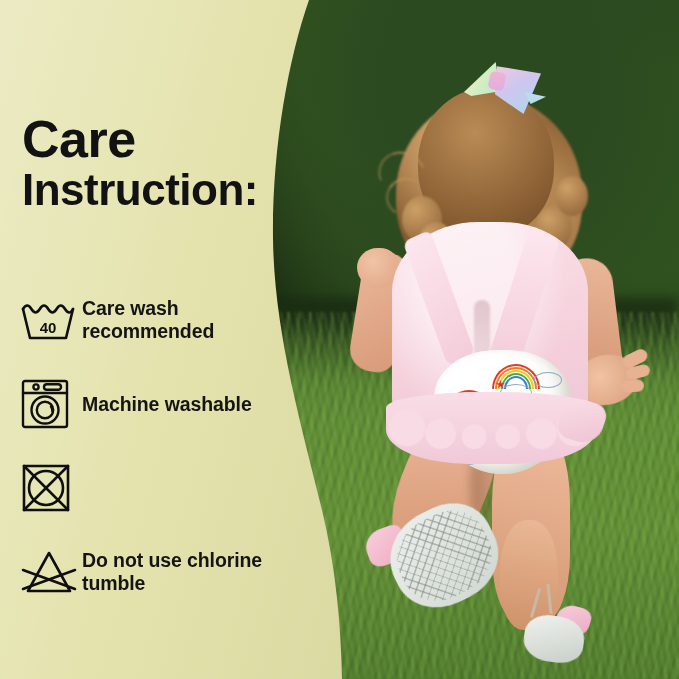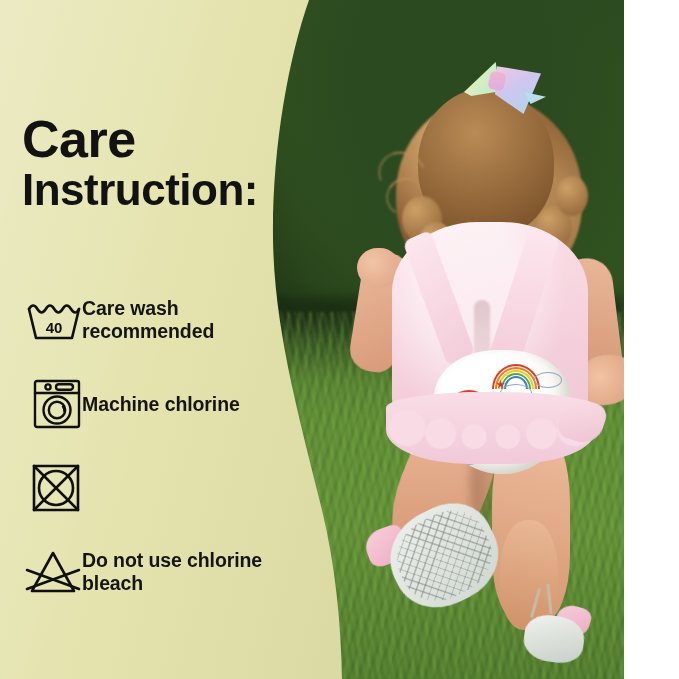--- a/index.html
+++ b/index.html
@@ -5,21 +5,21 @@
   html, body {
     margin: 0;
     padding: 0;
     background: #ffffff;
   }
   body {
     font-family: "Liberation Sans", sans-serif;
   }
   #card {
     position: relative;
-    width: 624px;
+    width: 679px;
     height: 679px;
     overflow: hidden;
     background: #1d2415;
   }
 
   
   .photo {
     position: absolute;
     inset: 0;
     background:
@@ -401,21 +401,21 @@
   .care-row {
     display: flex;
     align-items: center;
     height: 84px;
   }
   .care-icon {
     width: 62px;
     min-width: 62px;
     display: flex;
     align-items: center;
-    justify-content: flex-end;
+    justify-content: flex-start;
   }
   .care-label {
     color: #141414;
     font-size: 19.5px;
     font-weight: 700;
     line-height: 1.18;
     letter-spacing: -0.1px;
     white-space: pre-line;
   }
   svg { display: block; }
@@ -550,21 +550,21 @@
         <svg width="50" height="52" viewBox="0 0 50 52" fill="none" stroke="#0F0F0F" stroke-width="2.4" stroke-linecap="round" stroke-linejoin="round">
           <rect x="3" y="3" width="44" height="46" rx="2"></rect>
           <path d="M3 15 L47 15"></path>
           <circle cx="16" cy="9" r="2.6"></circle>
           <rect x="24" y="6.2" width="17" height="5.6" rx="2.8"></rect>
           <circle cx="25" cy="32" r="13.5"></circle>
           <circle cx="25" cy="32" r="8.2"></circle>
           <path d="M31 28.5 a8.2 8.2 0 0 1 1.5 5"></path>
         </svg>
       </div>
-      <div class="care-label">Machine chlorine</div>
+      <div class="care-label">Machine washable</div>
     </div>
 
     <div class="care-row">
       <div class="care-icon">
         <svg width="52" height="52" viewBox="0 0 52 52" fill="none" stroke="#0F0F0F" stroke-width="2.6" stroke-linecap="round" stroke-linejoin="round">
           <rect x="4" y="4" width="44" height="44"></rect>
           <circle cx="26" cy="26" r="17"></circle>
           <path d="M4 4 L48 48"></path>
           <path d="M48 4 L4 48"></path>
         </svg>
@@ -573,17 +573,17 @@
 
     <div class="care-row">
       <div class="care-icon">
         <svg width="58" height="48" viewBox="0 0 58 48" fill="none" stroke="#0F0F0F" stroke-width="2.6" stroke-linecap="round" stroke-linejoin="round">
           <path d="M29 5 L50 43 L8 43 Z"></path>
           <path d="M3 22 L55 41"></path>
           <path d="M55 22 L3 41"></path>
         </svg>
       </div>
       <div class="care-label">Do not use chlorine
-bleach</div>
+tumble</div>
     </div>
 
   </div>
 </div>
 
 </body></html>

